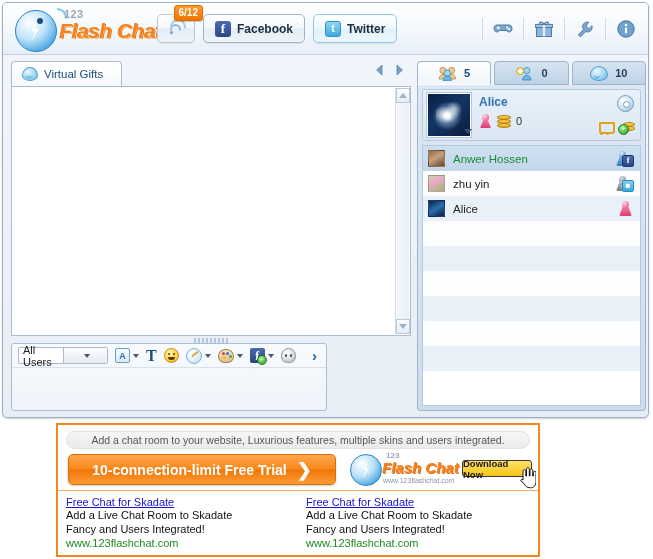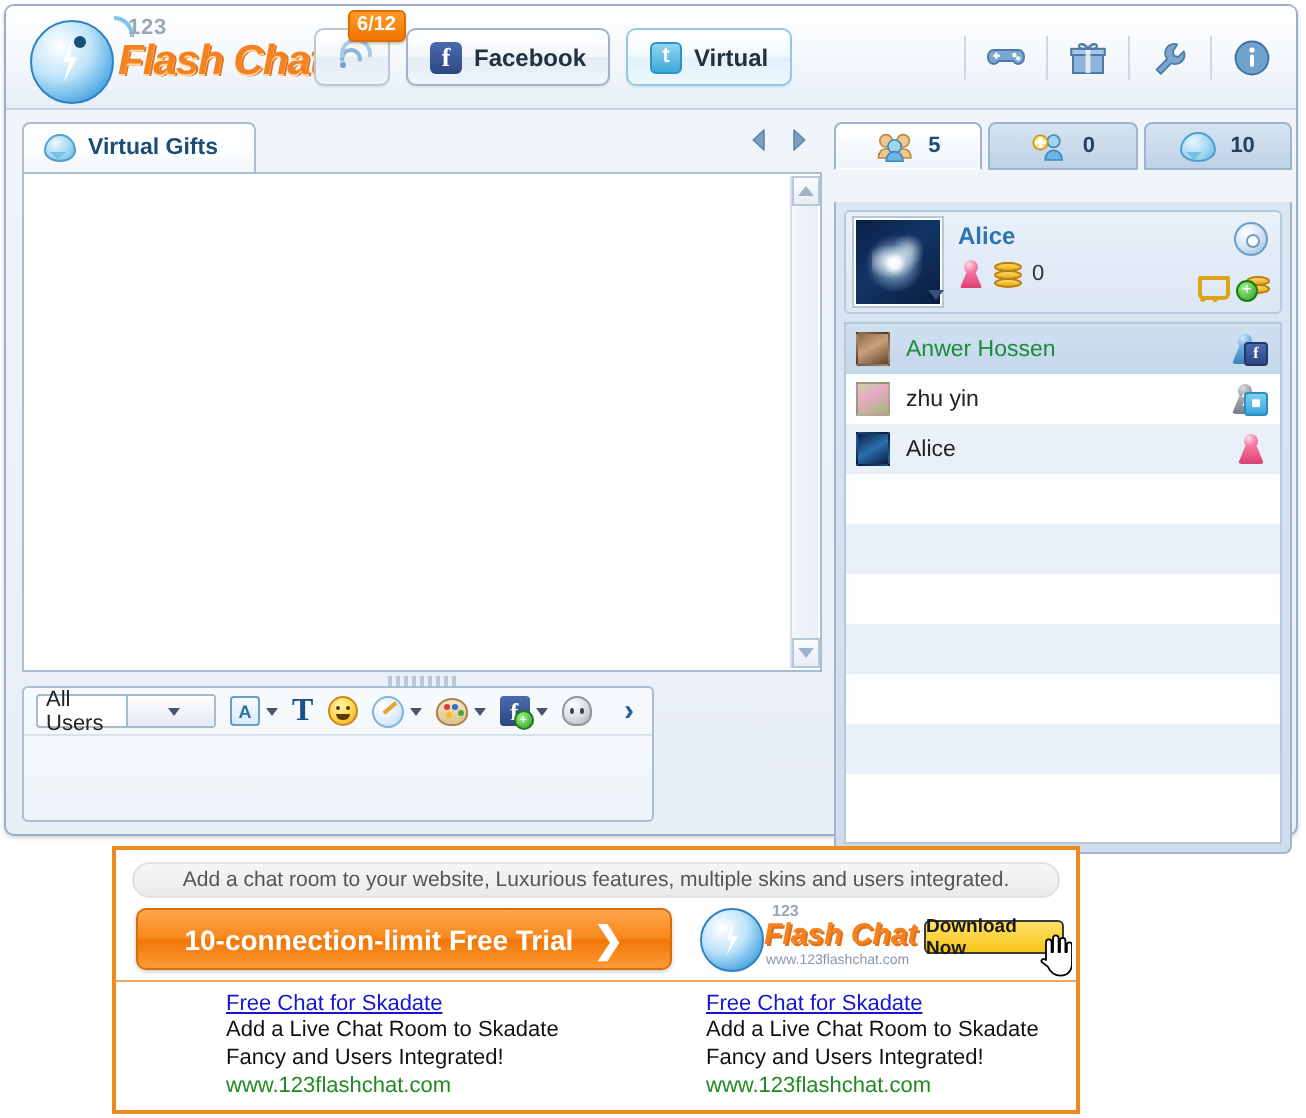--- a/index.html
+++ b/index.html
@@ -106,21 +106,21 @@
     position:absolute;left:8px;top:58px;width:400px;height:350px;
   }
   .tabstrip{position:relative;height:25px;}
   .tab{
     position:absolute;left:0;top:0;height:25px;
     padding:0 18px 0 10px;
     display:flex;align-items:center;gap:6px;
     background:linear-gradient(to bottom,#ffffff 0%,#fbfdfe 60%,#f3f8fc 100%);
     border:1px solid #a9bed3;border-bottom:none;
     border-radius:4px 4px 0 0;
-    font-size:11.5px;font-weight:bold;color:#1c4d77;
+    font-size:11.5px;font-weight:normal;color:#1c4d77;
     cursor:pointer;box-sizing:border-box;
   }
   .bubble-ico{
     width:14px;height:12px;border-radius:50% 50% 50% 50%/60% 60% 40% 40%;
     background:radial-gradient(circle at 35% 30%,#e9f7ff,#9ed5f2 60%,#63b5e0 100%);
     border:1px solid #4f9fd0;position:relative;flex:0 0 auto;
   }
   .bubble-ico:after{
     content:"";position:absolute;left:2px;bottom:-4px;border:4px solid transparent;
     border-top-color:#78c0e6;
@@ -269,21 +269,21 @@
     cursor:pointer;box-sizing:border-box;
   }
   .rtab.active{
     background:linear-gradient(to bottom,#ffffff,#eef5fb);
     border-bottom-color:transparent;color:#1c4d77;
   }
   .rbody{
     position:absolute;left:0;top:24px;width:229px;height:326px;
     background:linear-gradient(to bottom,#dbe7f3,#cfdcec);
     border:1px solid #9db5cd;border-top:none;border-radius:0 0 4px 4px;
-    box-sizing:border-box;padding:4px;margin-top:16px;
+    box-sizing:border-box;padding:4px;
   }
   .mecard{
     height:52px;background:linear-gradient(to bottom,#e9f1f9,#dbe7f3);
     border:1px solid #b6c9dc;border-radius:3px;position:relative;box-sizing:border-box;
   }
   .me-av{position:absolute;left:4px;top:3px;width:44px;height:44px;border:1px solid #fff;outline:1px solid #b4c6d8;box-sizing:border-box;}
   .me-caret{position:absolute;left:41px;top:39px;width:0;height:0;border-left:4px solid transparent;border-right:4px solid transparent;border-top:5px solid #35507a;}
   .me-name{position:absolute;left:56px;top:5px;font-size:12px;font-weight:bold;color:#2e74b5;}
   .me-row{position:absolute;left:56px;top:24px;display:flex;align-items:center;gap:5px;}
   .fgender{
@@ -381,21 +381,21 @@
   .dlbtn{
     position:absolute;left:404px;top:35px;width:70px;height:17px;
     background:linear-gradient(to bottom,#ffe169,#f5c518);
     border:1px solid #3a3a3a;border-radius:3px;
     font-size:9.5px;font-weight:bold;color:#1a1a1a;
     display:flex;align-items:center;justify-content:center;cursor:pointer;box-sizing:border-box;
   }
   .handcur{position:absolute;left:460px;top:42px;width:18px;height:22px;}
 
   .adbot{position:relative;height:65px;display:flex;}
-  .adcol{flex:1;padding:5px 0 0 8px;box-sizing:border-box;margin-left:47px;}
+  .adcol{flex:1;padding:5px 0 0 8px;box-sizing:border-box;}
   .adlink{font-size:11px;color:#1414d2;text-decoration:underline;font-weight:normal;cursor:pointer;display:block;margin-bottom:1px;}
   .adline{font-size:11px;color:#111;line-height:13.5px;}
   .adurl{font-size:11px;color:#1f8a1f;line-height:14px;}
 </style>
 </head>
 <body>
 
 <div class="app">
 
   <div class="window">
@@ -417,21 +417,21 @@
         <span class="badge">6/12</span>
       </div>
 
       <div class="tbtn fb">
         <span class="ico-fb">f</span>
         <span>Facebook</span>
       </div>
 
       <div class="tbtn tw">
         <span class="ico-tw">t</span>
-        <span>Virtual</span>
+        <span>Twitter</span>
       </div>
 
       <div class="ricons">
         <div class="sep"></div>
         <div class="ricon">
           <svg width="24" height="24" viewBox="0 0 24 24">
             <path d="M6 8h12c2 0 3 1.6 3 3.4 0 2-1.1 3.6-2.9 3.6-1.2 0-1.8-.7-2.5-1.5h-7.2C7.7 14.3 7.1 15 5.9 15 4.1 15 3 13.4 3 11.4 3 9.6 4 8 6 8z" fill="#7ba7cf" stroke="#4d7ba8" stroke-width="1"></path>
             <rect x="5.6" y="10.3" width="3.4" height="1.1" fill="#fff"></rect>
             <rect x="6.6" y="9.3" width="1.1" height="3.2" fill="#fff"></rect>
             <circle cx="16.2" cy="10.5" r="1.1" fill="#fff"></circle>

